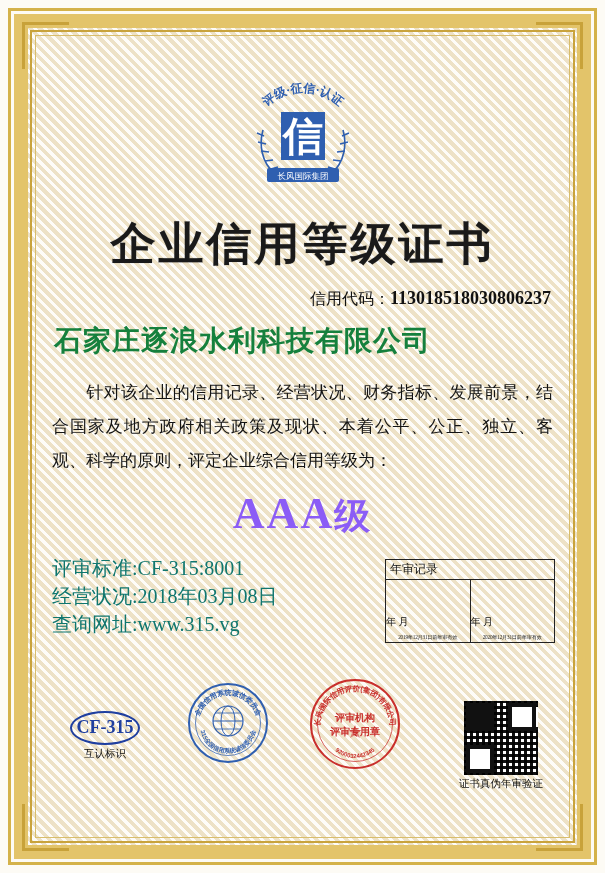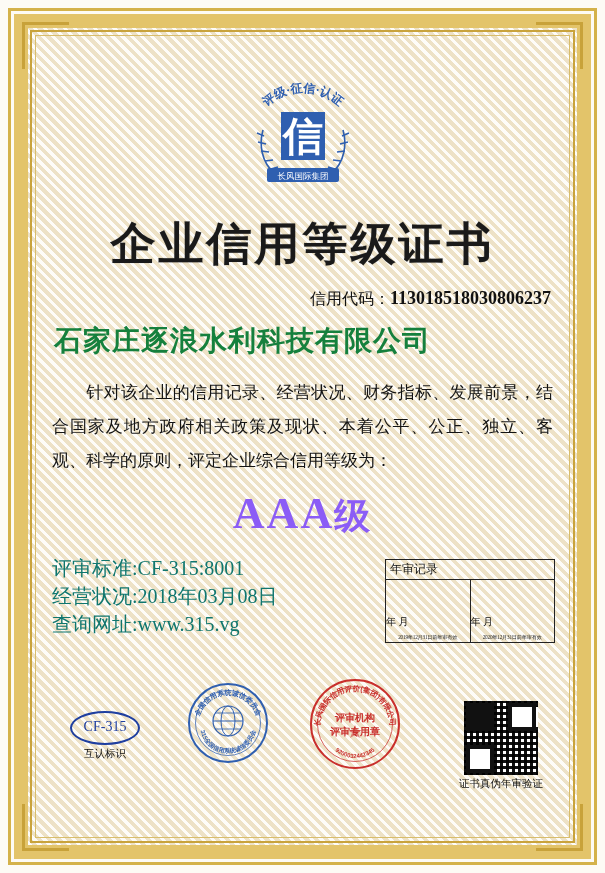--- a/index.html
+++ b/index.html
@@ -208,22 +208,22 @@
     font-size: 10.5px;
     color: #111;
     margin-top: 2px;
   }
 
   .cf-badge {
     width: 66px; height: 30px;
     border: 2px solid #1f3fa0;
     border-radius: 50%;
     color: #1f3fa0;
-    font-size: 14px;
-    font-weight: normal;
+    font-size: 18px;
+    font-weight: bold;
     line-height: 28px;
     letter-spacing: 0px;
     margin: 0 auto;
   }
 
   .round-seal {
     width: 76px; height: 76px;
     border-radius: 50%;
     margin: 0 auto;
     position: relative;

